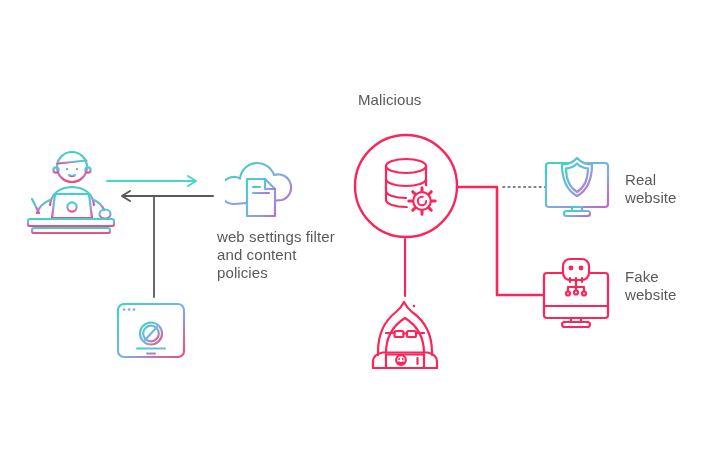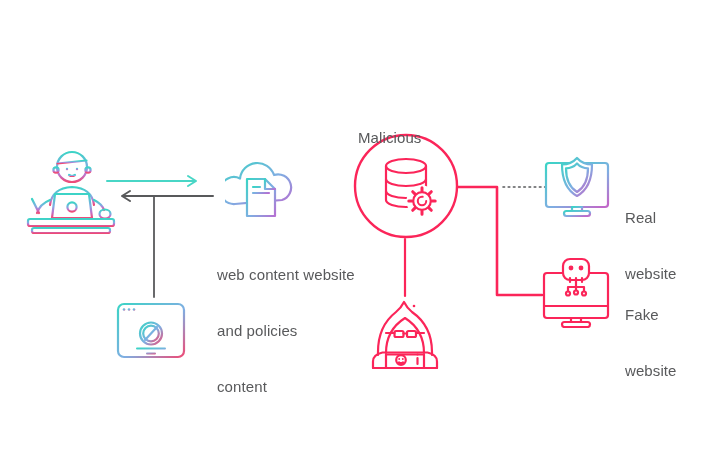--- a/index.html
+++ b/index.html
@@ -1,20 +1,20 @@
 <!DOCTYPE html>
 <html><head>
 <meta charset="utf-8">
 <style>
   html,body{margin:0;padding:0;background:#fff;}
   #canvas{position:relative;width:705px;height:470px;background:#ffffff;overflow:hidden;
           font-family:"Liberation Sans", sans-serif;}
   .abs{position:absolute;}
   .lbl{position:absolute;font-size:15px;line-height:18px;color:#58595B;letter-spacing:0.1px;}
-  .lbl span{display:block;margin-top:38px;}
+  .lbl span{display:block;}
   svg{display:block;}
 </style>
 </head>
 <body>
 
 <div id="canvas">
 
   <svg class="abs" style="left:0;top:0" width="705" height="470">
     <defs>
       <linearGradient id="grad-line" x1="0" y1="0" x2="1" y2="0">
@@ -174,23 +174,23 @@
         <circle cx="15" cy="9.5" r="1.3"></circle>
         <circle cx="20" cy="9.5" r="1.3"></circle>
     </g>
   </svg>
 
   <div class="lbl" style="left:358px;top:91px">
     <span>Malicious</span>
   </div>
 
   <div class="lbl" style="left:217px;top:228px">
-    <span>web content website</span>
-    <span>and policies</span>
-    <span>content</span>
+    <span>web settings filter</span>
+    <span>and content</span>
+    <span>policies</span>
   </div>
 
   <div class="lbl" style="left:625px;top:171px">
     <span>Real</span>
     <span>website</span>
   </div>
 
   <div class="lbl" style="left:625px;top:268px">
     <span>Fake</span>
     <span>website</span>

